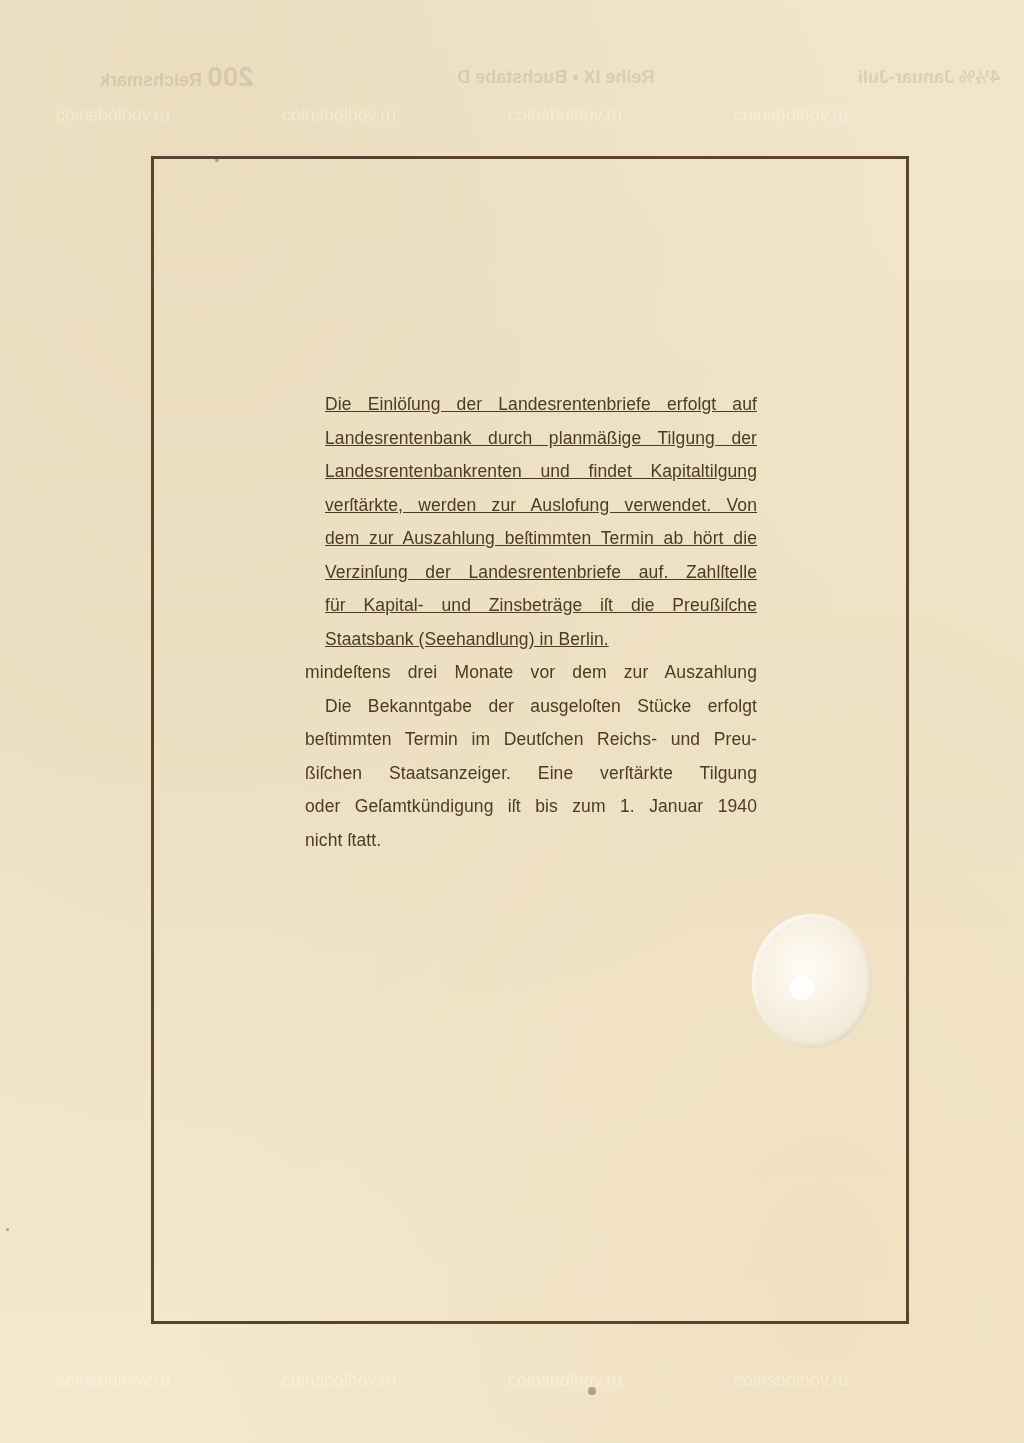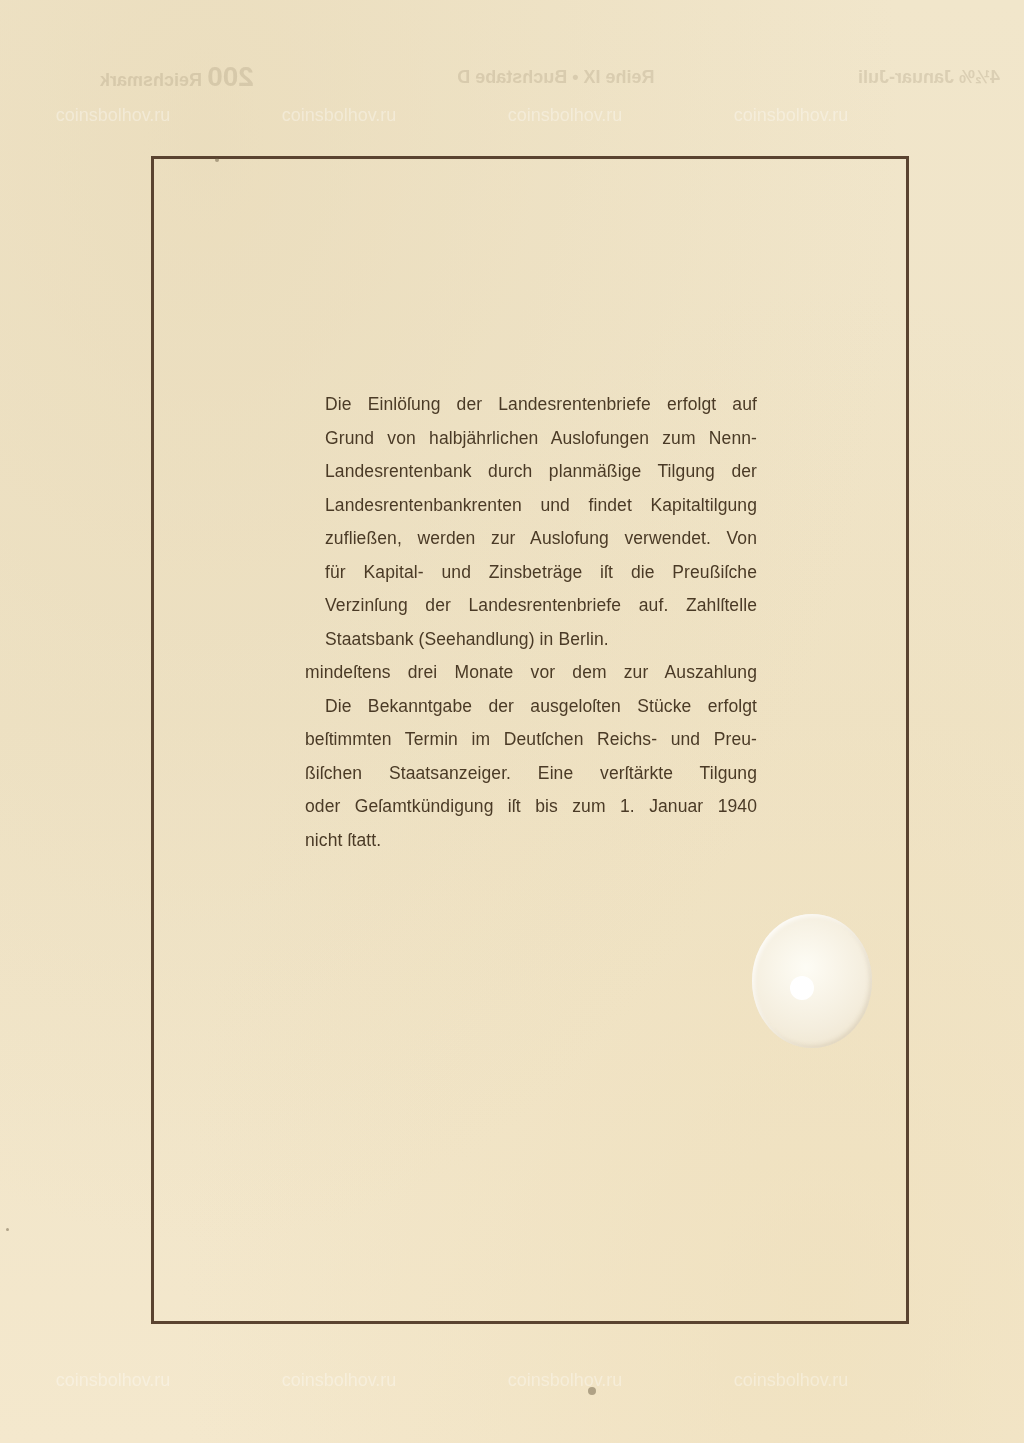--- a/index.html
+++ b/index.html
@@ -27,21 +27,21 @@
     position: absolute; left: 151px; top: 156px; width: 758px; height: 1168px;
     border: 3px solid #5a4330; box-sizing: border-box;
   }
   .text-block {
     position: absolute; left: 305px; top: 388px; width: 452px;
     font-family: "Liberation Sans Narrow", "Liberation Sans", sans-serif;
     color: #4a3a26; font-size: 17.5px; line-height: 33.5px; text-align: justify;
     letter-spacing: 0.1px;
   }
   .text-block p { margin: 0; text-indent: 0; }
-  .text-block p.indent { text-indent: 20px; }
+  .text-block p.indent { text-indent: 20px; text-decoration: underline; }
   .line { display: block; white-space: nowrap; text-align-last: justify; text-align: justify; }
   .line.last { text-align-last: left; }
   .seal {
     position: absolute; left: 752px; top: 914px; width: 120px; height: 134px;
     border-radius: 50%;
     background: radial-gradient(circle at 45% 40%, rgba(255,255,250,0.9), rgba(245,240,228,0.8) 60%, rgba(235,226,205,0.6) 100%);
     box-shadow: inset 2px 2px 4px rgba(255,255,255,0.8), inset -2px -2px 4px rgba(170,150,120,0.25);
   }
   .seal-hole {
     position: absolute; left: 38px; top: 62px; width: 24px; height: 24px; border-radius: 50%;
@@ -74,26 +74,26 @@
     <span>coinsbolhov.ru</span>
     <span>coinsbolhov.ru</span>
     <span>coinsbolhov.ru</span>
   </div>
 
   <div class="frame"></div>
 
   <div class="text-block">
     <p class="indent">
       <span class="line">Die Einlöſung der Landesrentenbriefe erfolgt auf</span>
-      <span class="line">Grund von halbjährlichen Auslofungen zum Nenn-</span>
       <span class="line">Landesrentenbank durch planmäßige Tilgung der</span>
       <span class="line">Landesrentenbankrenten und findet Kapitaltilgung</span>
-      <span class="line">zufließen, werden zur Auslofung verwendet. Von</span>
+      <span class="line">verſtärkte, werden zur Auslofung verwendet. Von</span>
+      <span class="line">dem zur Auszahlung beſtimmten Termin ab hört die</span>
+      <span class="line">Verzinſung der Landesrentenbriefe auf. Zahlſtelle</span>
       <span class="line">für Kapital- und Zinsbeträge iſt die Preußiſche</span>
-      <span class="line">Verzinſung der Landesrentenbriefe auf. Zahlſtelle</span>
       <span class="line last">Staatsbank (Seehandlung) in Berlin.</span>
     </p>
     <p>
       <span class="line">mindeſtens drei Monate vor dem zur Auszahlung</span>
       <span class="line" style="padding-left:20px">Die Bekanntgabe der ausgeloſten Stücke erfolgt</span>
       <span class="line">beſtimmten Termin im Deutſchen Reichs- und Preu-</span>
       <span class="line">ßiſchen Staatsanzeiger. Eine verſtärkte Tilgung</span>
       <span class="line">oder Geſamtkündigung iſt bis zum 1. Januar 1940</span>
       <span class="line last">nicht ſtatt.</span>
     </p>

